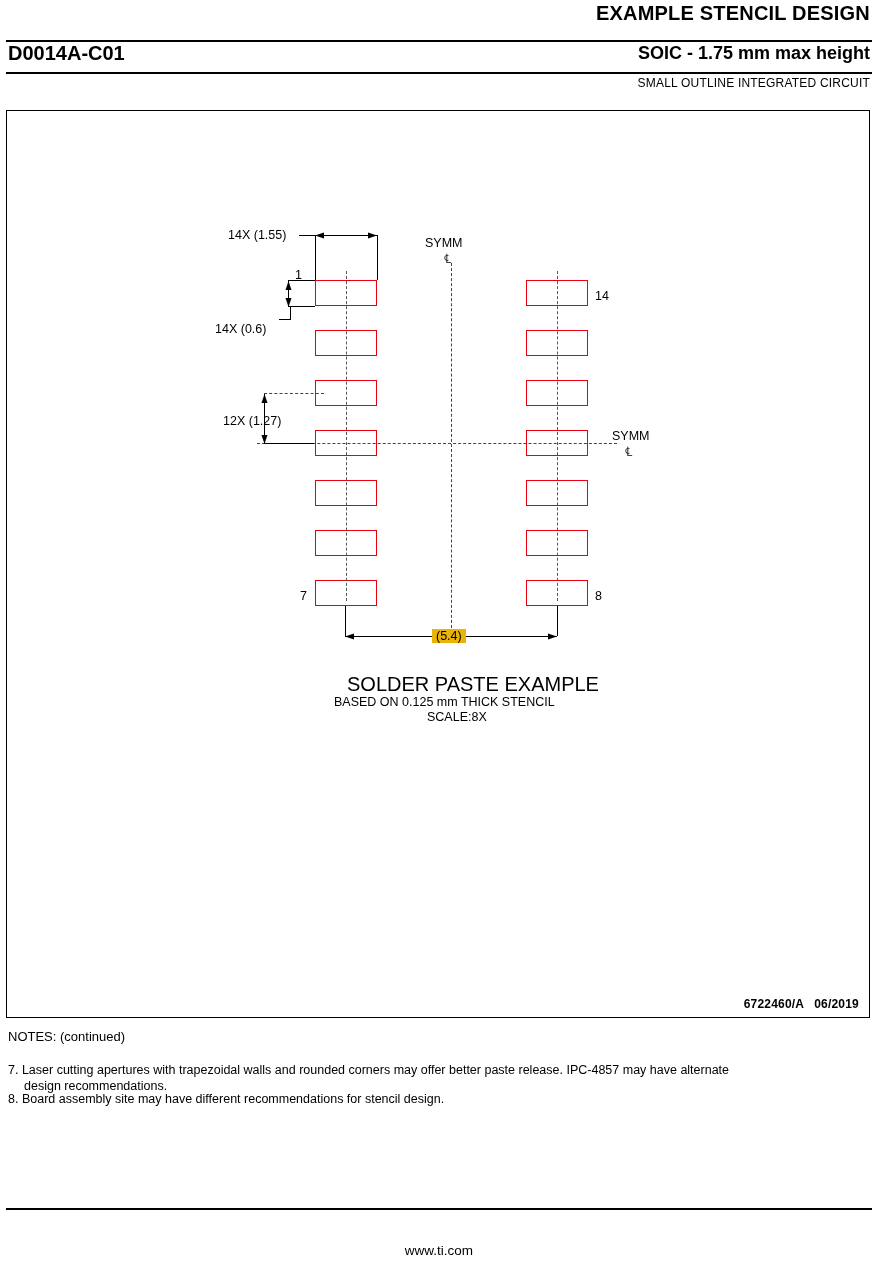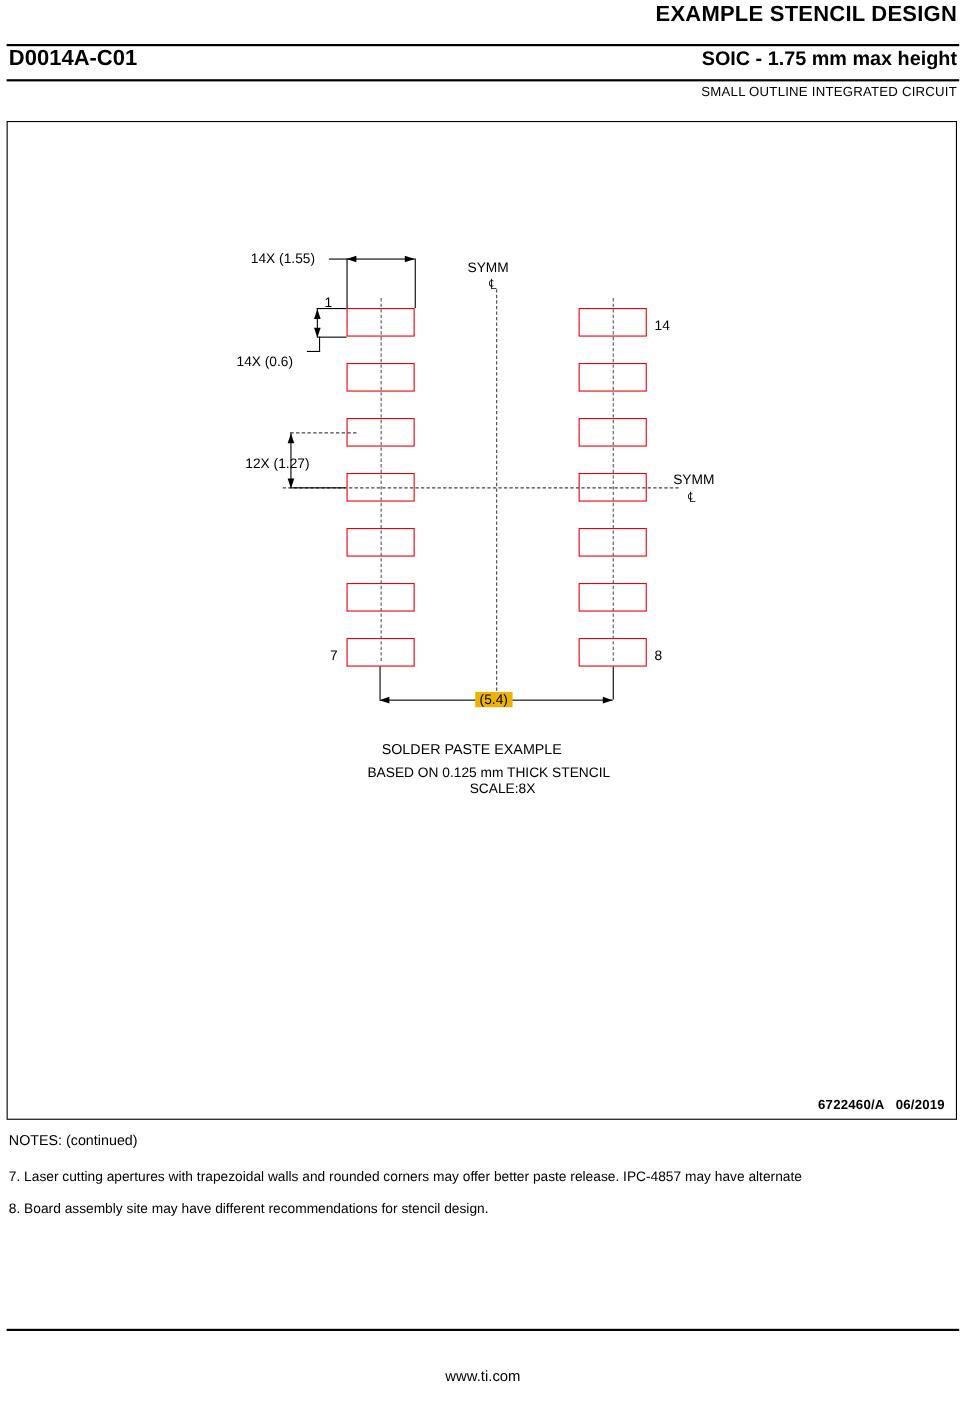--- a/index.html
+++ b/index.html
@@ -109,21 +109,21 @@
   .dim-v { width: 1px; }
 
   .label {
     position: absolute;
     font-size: 12.5px;
     white-space: nowrap;
   }
 
   .caption-main {
     position: absolute;
-    font-size: 13px;
+    font-size: 20px;
     white-space: nowrap;
   }
   .caption-sub {
     position: absolute;
     font-size: 12.5px;
     white-space: nowrap;
   }
 
   
   .symm-glyph {
@@ -258,20 +258,21 @@
   <div class="doc-id">
     <span>6722460/A</span><span class="date">06/2019</span>
   </div>
 </div>
 
 <div class="notes-head">NOTES: (continued)</div>
 
 <div class="note-item note7">
   <span>7.</span>
   <span>Laser cutting apertures with trapezoidal walls and rounded corners may offer better paste release. IPC-4857 may have alternate</span>
+  <span class="note-indent">design recommendations.</span>
 </div>
 
 <div class="note-item note8">
   <span>8.</span>
   <span>Board assembly site may have different recommendations for stencil design.</span>
 </div>
 
 <div class="footer-rule"></div>
 <div class="footer-url">www.ti.com</div>
 

